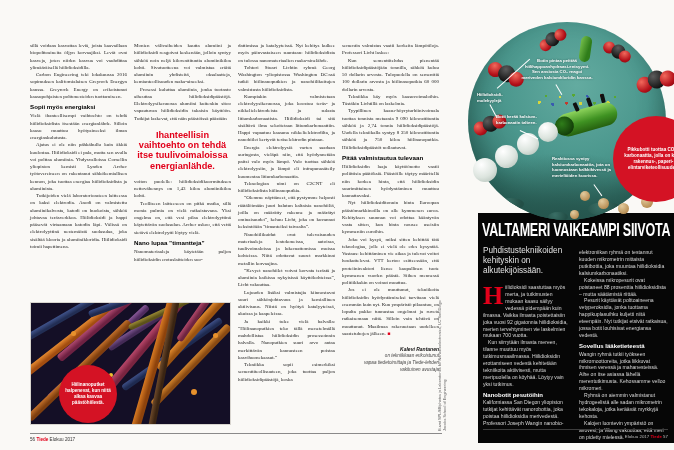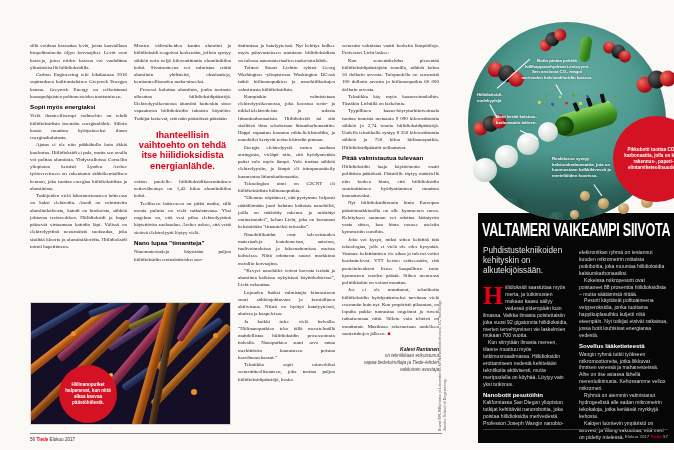--- a/index.html
+++ b/index.html
@@ -105,21 +105,21 @@
     <p class="ind">Carbon Engineering teki lokakuussa 2016 sopimuksen kalifornialaisen Greyrock Energyn kanssa. Greyrock Energy on erikoistunut kaasupohjaisten polttonesteiden tuottamiseen.</p>
     <h4>Sopii myös energiaksi</h4>
     <p>Vielä ihanteellisempi vaihtoehto on tehdä hiilidioksidista itsestään energianlähde. Silloin kaasu muuttuu hyötyaineeksi ilman energiankulutusta.</p>
     <p class="ind">Ajatus ei ole niin pähkähullu kuin äkkiä kuulostaa. Hiilidioksidi ei pala, mutta sen avulla voi polttaa alumiinia. Yhdysvalloissa Cornellin yliopiston kemisti Lynden Archer työtovereineen on rakentanut sähkökemiallisen kennon, joka tuottaa energiaa hiilidioksidista ja alumiinista.</p>
     <p class="ind">Tutkijoiden vielä laboratorioasteen laitteessa on kaksi elektrodia. Anodi on valmistettu alumiinikalvosta, katodi on huokoista, sähköä johtavaa teräsverkkoa. Hiilidioksidi ja happi pääsevät virtaamaan katodin läpi. Välissä on elektrolyyttinä nestemäistä suolasulaa, joka sisältää klooria ja alumiinikloridia. Hiilidioksidi toimii hapettimena.</p>
   </div>
 
   <div class="col" id="col2">
     <p>Monien välivaiheiden kautta alumiini ja hiilidioksidi reagoivat keskenään, jolloin syntyy sähköä noin neljä kilowattituntia alumiinikiloa kohti. Sivutuotteena voi valmistaa eräitä alumiinin yhdisteitä, oksalaatteja, kemianteollisuuden raaka-aineeksi.</p>
     <p class="ind">Prosessi kuluttaa alumiinia, jonka tuotanto aiheuttaa hiilidioksidipäästöjä. Elektrolyysikennossa alumiini kuitenkin sitoo vapautuvan hiilidioksidin takaisin käyttöön. Tutkijat laskevat, että näin päästöissä päästään</p>
-    <div class="pullquote">Ihanteellisin vaihtoehto on tehdä itse hiilidioksidista energianlähde.</div>
+    <div class="pullquote">Ihanteellisin vaihtoehto on tehdä itse tuulivoimaloissa energianlähde.</div>
     <p>voiton puolelle: hiilidioksidikuormituksen nettovähennys on 1,43 kiloa alumiinikiloa kohti.</p>
     <p class="ind">Teolliseen laitteeseen on pitkä matka, sillä monia pulmia on vielä ratkaistavana. Yksi ongelma on, että vesi pilaa elektrolyyttinä käytettävän suolasulan. Archer uskoo, että vettä sietävä elektrolyytti löytyy vielä.</p>
     <h4>Nano lupaa ”timantteja”</h4>
     <p>Nanomateriaaleja käytetään paljon hiilidioksidin erotuslaitteiden suo-</p>
   </div>
 
   <div class="col" id="col3">
     <p>dattimissa ja katalyyteissä. Nyt kehitys kulkee myös päinvastaiseen suuntaan: hiilidioksidista on tulossa nanomateriaalien raaka-ainelähde.</p>
     <p class="ind">Tohtori Stuart Lichtin ryhmä Georg Washington -yliopistossa Washington DC:ssä tutkii hiilinanoputkien ja nanohiilikuitujen valmistusta hiilidioksidista.</p>
     <p class="ind">Kumpiakin valmistetaan elektrolyysikennossa, joka koostuu teräs- ja nikkelielektrodeista ja sulasta litiumkarbonaatista. Hiilidioksidi tai sitä sisältävä ilma sekoitetaan litiumkarbonaattiin. Happi vapautuu kaasuna nikkelielektrodilta, ja nanohiilet kertyvät teräselektrodin pintaan.</p>

